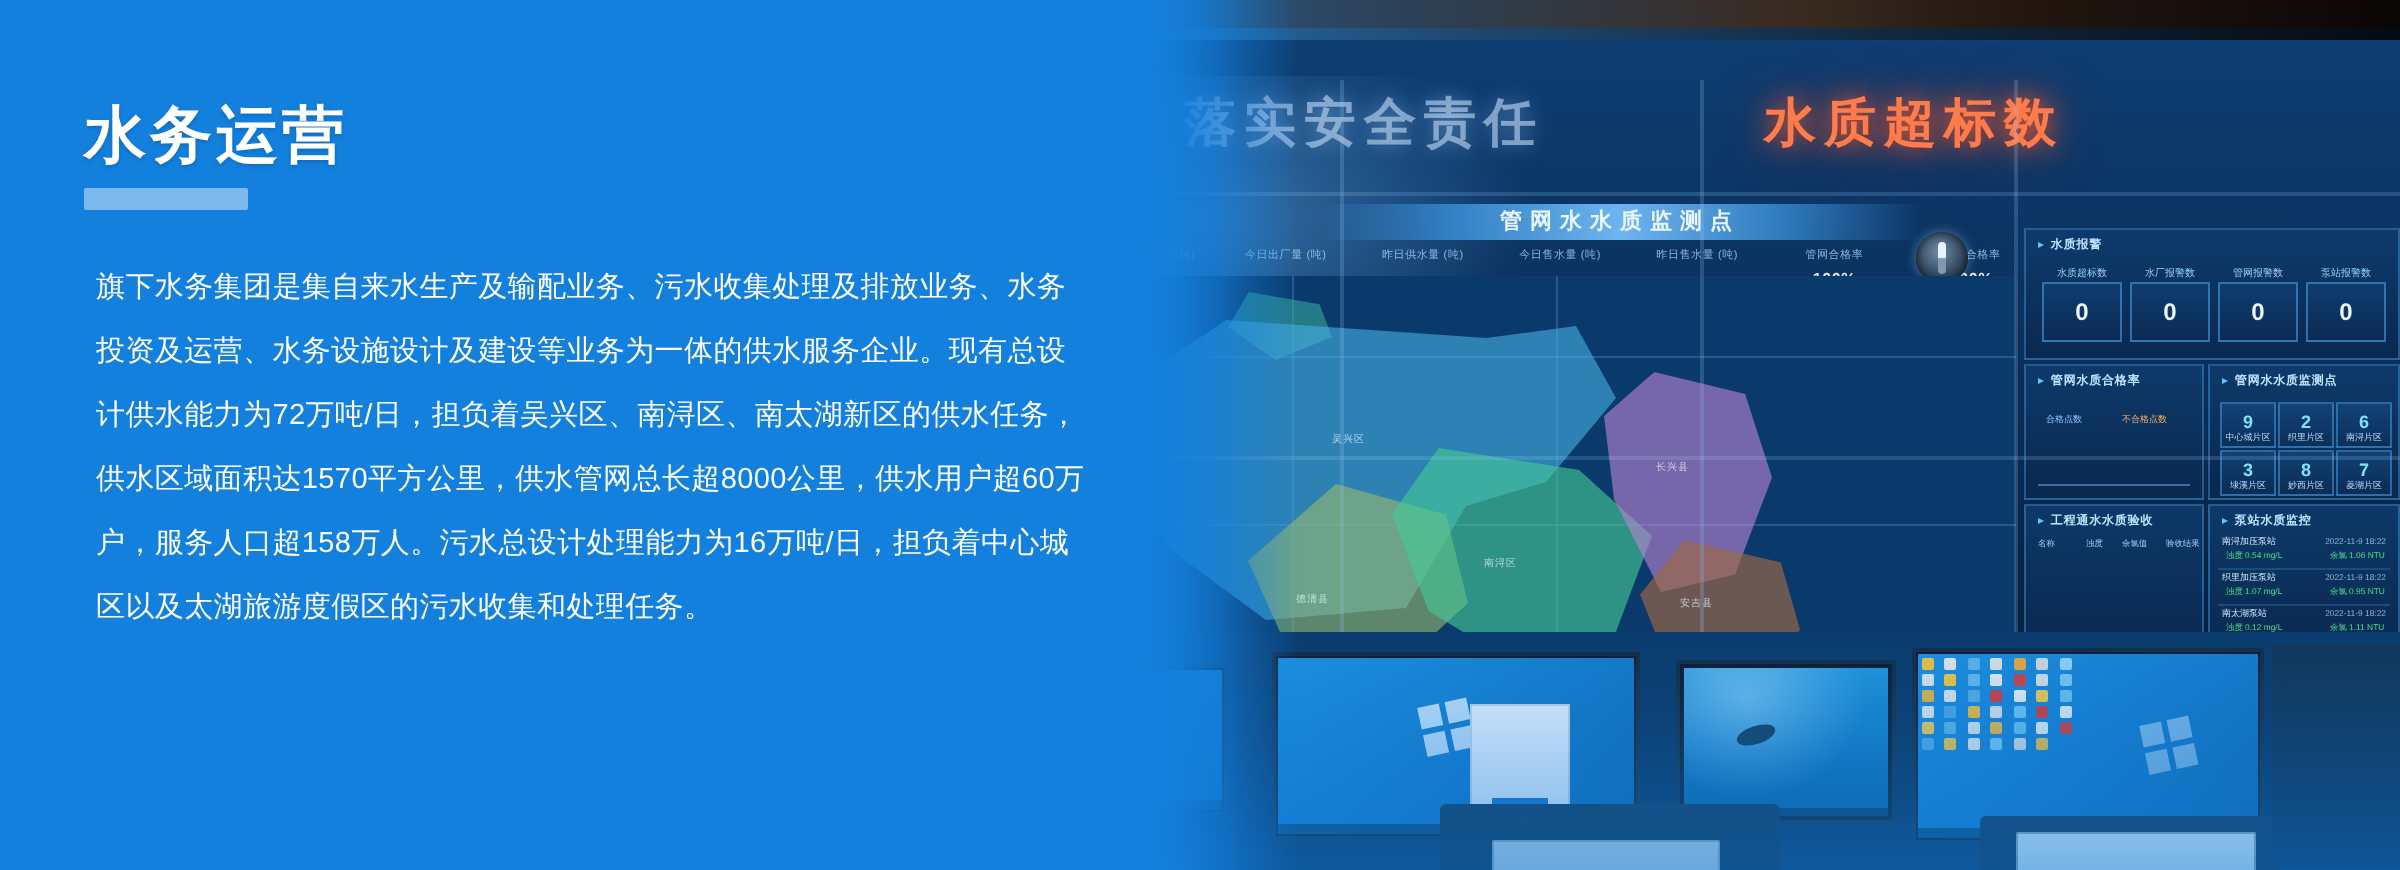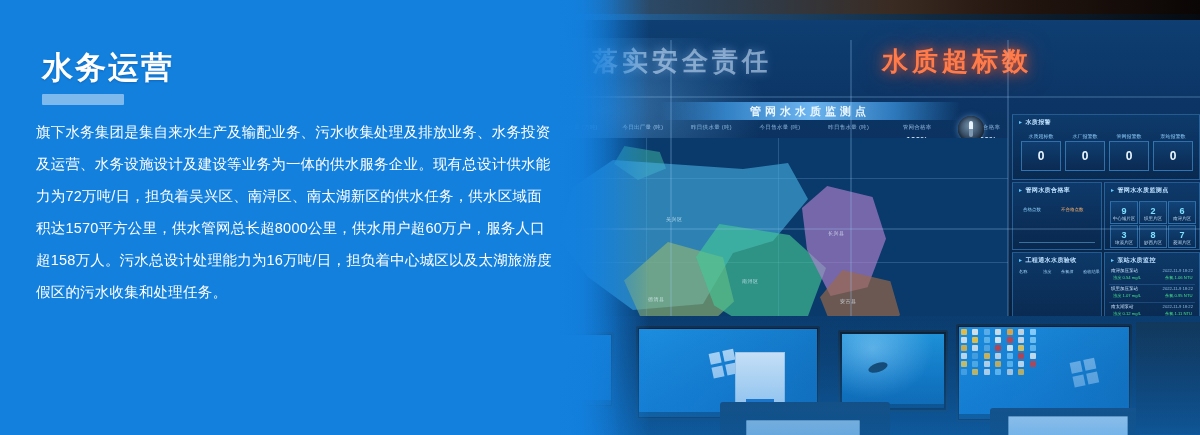--- a/index.html
+++ b/index.html
@@ -135,21 +135,21 @@
   .fade-left-strong{position:absolute;left:-60px;top:0;width:180px;height:435px;
     background:linear-gradient(90deg,#1380de 0%,#1380de 55%,rgba(19,128,222,0) 100%);}
 
   
   #left{position:absolute;left:0;top:0;width:620px;height:435px;}
   #title{position:absolute;left:42px;top:52px;color:#ffffff;font-size:31px;font-weight:700;
     letter-spacing:2px;line-height:1;text-shadow:0 1px 2px rgba(0,40,90,.25);}
   #rule{position:absolute;left:42px;top:94px;width:82px;height:11px;background:#7db9ec;border-radius:1px;}
   #body{position:absolute;left:36px;top:116px;width:520px;color:#ffffff;font-size:14.5px;
     line-height:32px;letter-spacing:.2px;}
-  #body p{margin:0;}
+  #body p{margin:12px;}
 </style>
 </head>
 <body>
 
 <div id="stage">
 
   <div id="photo">
 
     <div class="ceiling"></div>
 

